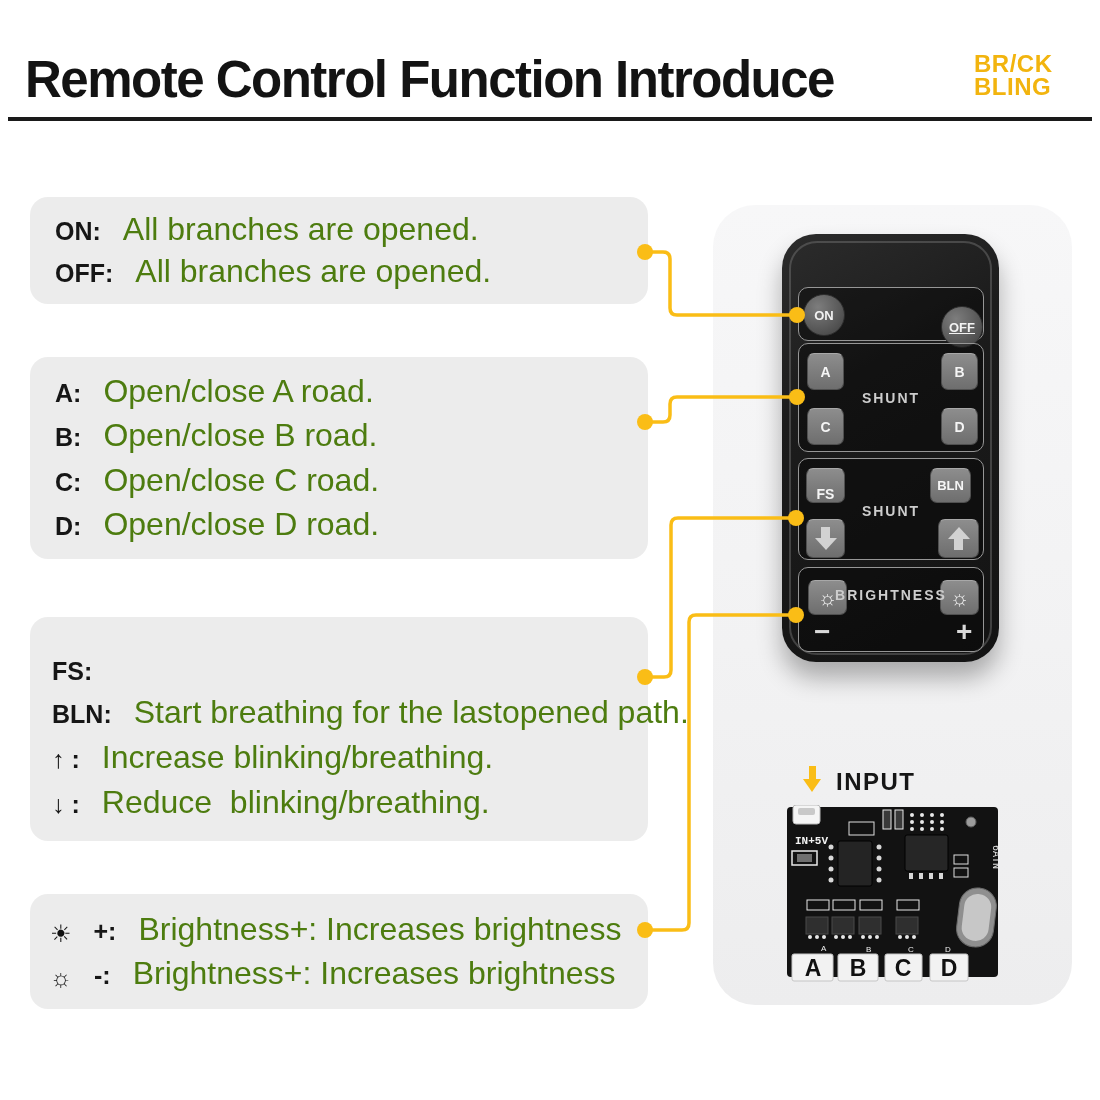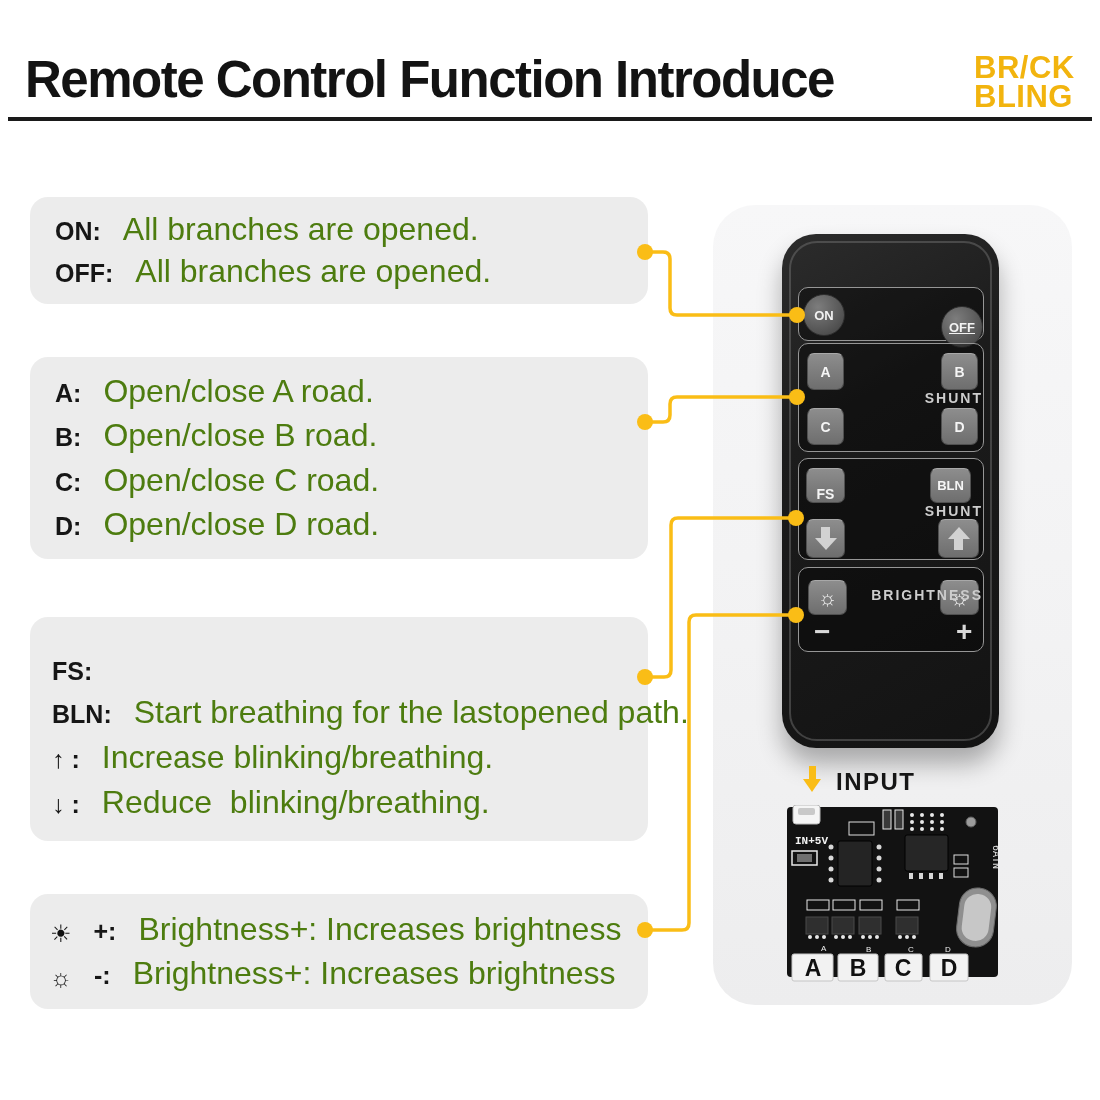--- a/index.html
+++ b/index.html
@@ -8,21 +8,21 @@
     --box-gray:#ECECEC;
     --ink:#1B1B1B;
   }
   html,body{margin:0;padding:0;background:#fff;}
   .canvas{position:relative;width:1100px;height:1100px;background:#ffffff;overflow:hidden;
           font-family:"Liberation Sans", sans-serif;color:var(--ink);}
 
   
   .title{position:absolute;left:25px;top:50px;font-size:51px;font-weight:bold;
          letter-spacing:-1.5px;color:#131313;white-space:nowrap;}
-  .logo{position:absolute;left:974px;top:53px;font-size:31px;font-weight:bold;
+  .logo{position:absolute;left:974px;top:53px;font-size:24px;font-weight:bold;
         line-height:0.95;color:var(--logo-yellow);letter-spacing:0.5px;}
   .rule{position:absolute;left:8px;top:117px;width:1084px;height:4px;background:#1A1A1A;}
 
   
   .info-box{position:absolute;left:30px;width:618px;background:var(--box-gray);
             border-radius:18px;display:flex;flex-direction:column;justify-content:space-around;
             box-sizing:border-box;}
   .row{display:flex;align-items:baseline;gap:22px;line-height:1.1;}
   .lbl{font-weight:bold;font-size:25px;color:#161616;white-space:pre;}
   .txt{font-size:32px;color:#4d7c0f;white-space:pre;}
@@ -35,32 +35,32 @@
   
   .connectors{position:absolute;left:0;top:0;width:1100px;height:1100px;pointer-events:none;z-index:6;}
   .connectors path{fill:none;stroke:var(--accent-yellow);stroke-width:3.5;stroke-linecap:round;stroke-linejoin:round;}
   .connectors circle{fill:var(--accent-yellow);}
 
   
   .photo-bg{position:absolute;left:713px;top:205px;width:359px;height:800px;border-radius:42px;
             background:linear-gradient(180deg,#f7f7f8 0%,#f2f2f3 55%,#ededee 100%);}
 
   
-  .remote{position:absolute;left:782px;top:234px;width:217px;height:514px;border-radius:34px;
+  .remote{position:absolute;left:782px;top:234px;width:217px;height:428px;border-radius:34px;
           background:linear-gradient(150deg,#2c2c2c 0%,#1c1c1c 35%,#131313 100%);
           box-shadow:0 16px 24px rgba(0,0,0,0.30);}
   .bezel{position:absolute;left:7px;top:7px;right:7px;bottom:7px;border-radius:28px;
          border:2px solid rgba(120,120,120,0.45);}
   .panel{position:absolute;left:16px;width:186px;border:1.5px solid #969696;border-radius:10px;
          background:rgba(0,0,0,0.35);box-sizing:border-box;}
   .p-power{top:53px;height:54px;}
   .p-shunt{top:109px;height:109px;}
   .p-effect{top:224px;height:102px;}
   .p-bright{top:333px;height:85px;}
-  .panel-label{position:absolute;width:100%;text-align:right;color:#cdcdcd;
+  .panel-label{position:absolute;width:100%;text-align:center;color:#cdcdcd;
                font-size:14px;letter-spacing:2px;font-weight:bold;}
   .circle-btn{position:absolute;width:40px;height:40px;border-radius:50%;
               background:radial-gradient(circle at 35% 30%,#7d7d7d,#4e4e4e 75%);
               border:1px solid #2e2e2e;display:flex;align-items:center;justify-content:center;
               color:#f2f2f2;font-size:13px;font-weight:bold;}
   .sq-btn{position:absolute;width:35px;height:35px;border-radius:7px;
           background:linear-gradient(180deg,#8d8d8d,#6e6e6e);
           border:1px solid #505050;border-top-color:#a8a8a8;
           display:flex;align-items:center;justify-content:center;
           color:#f5f5f5;font-size:14px;font-weight:bold;}

